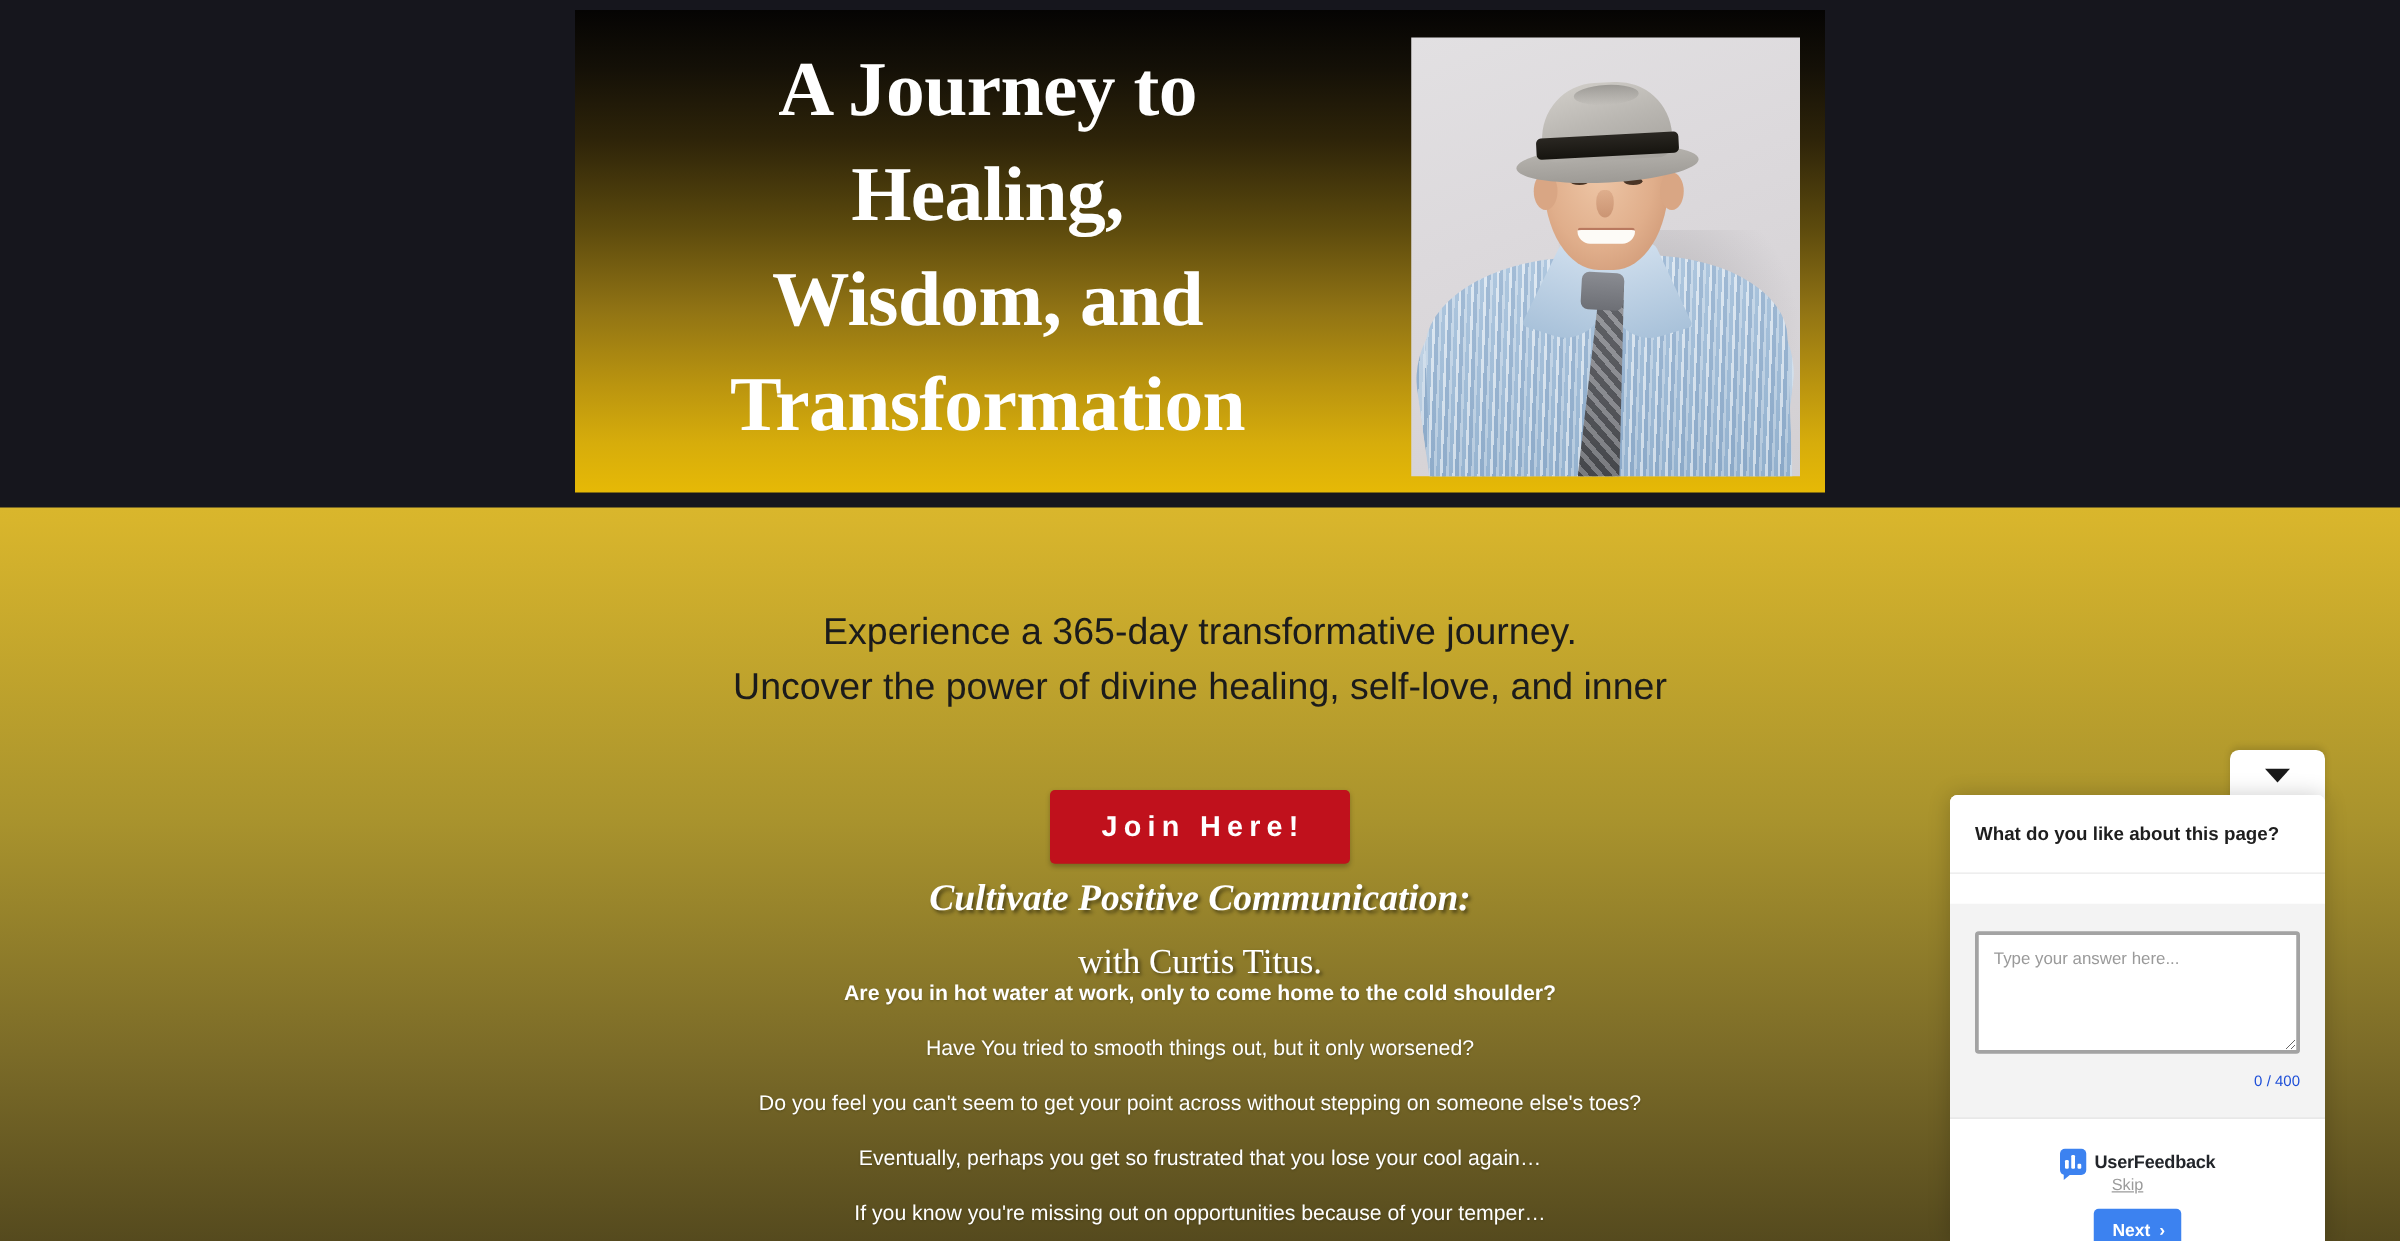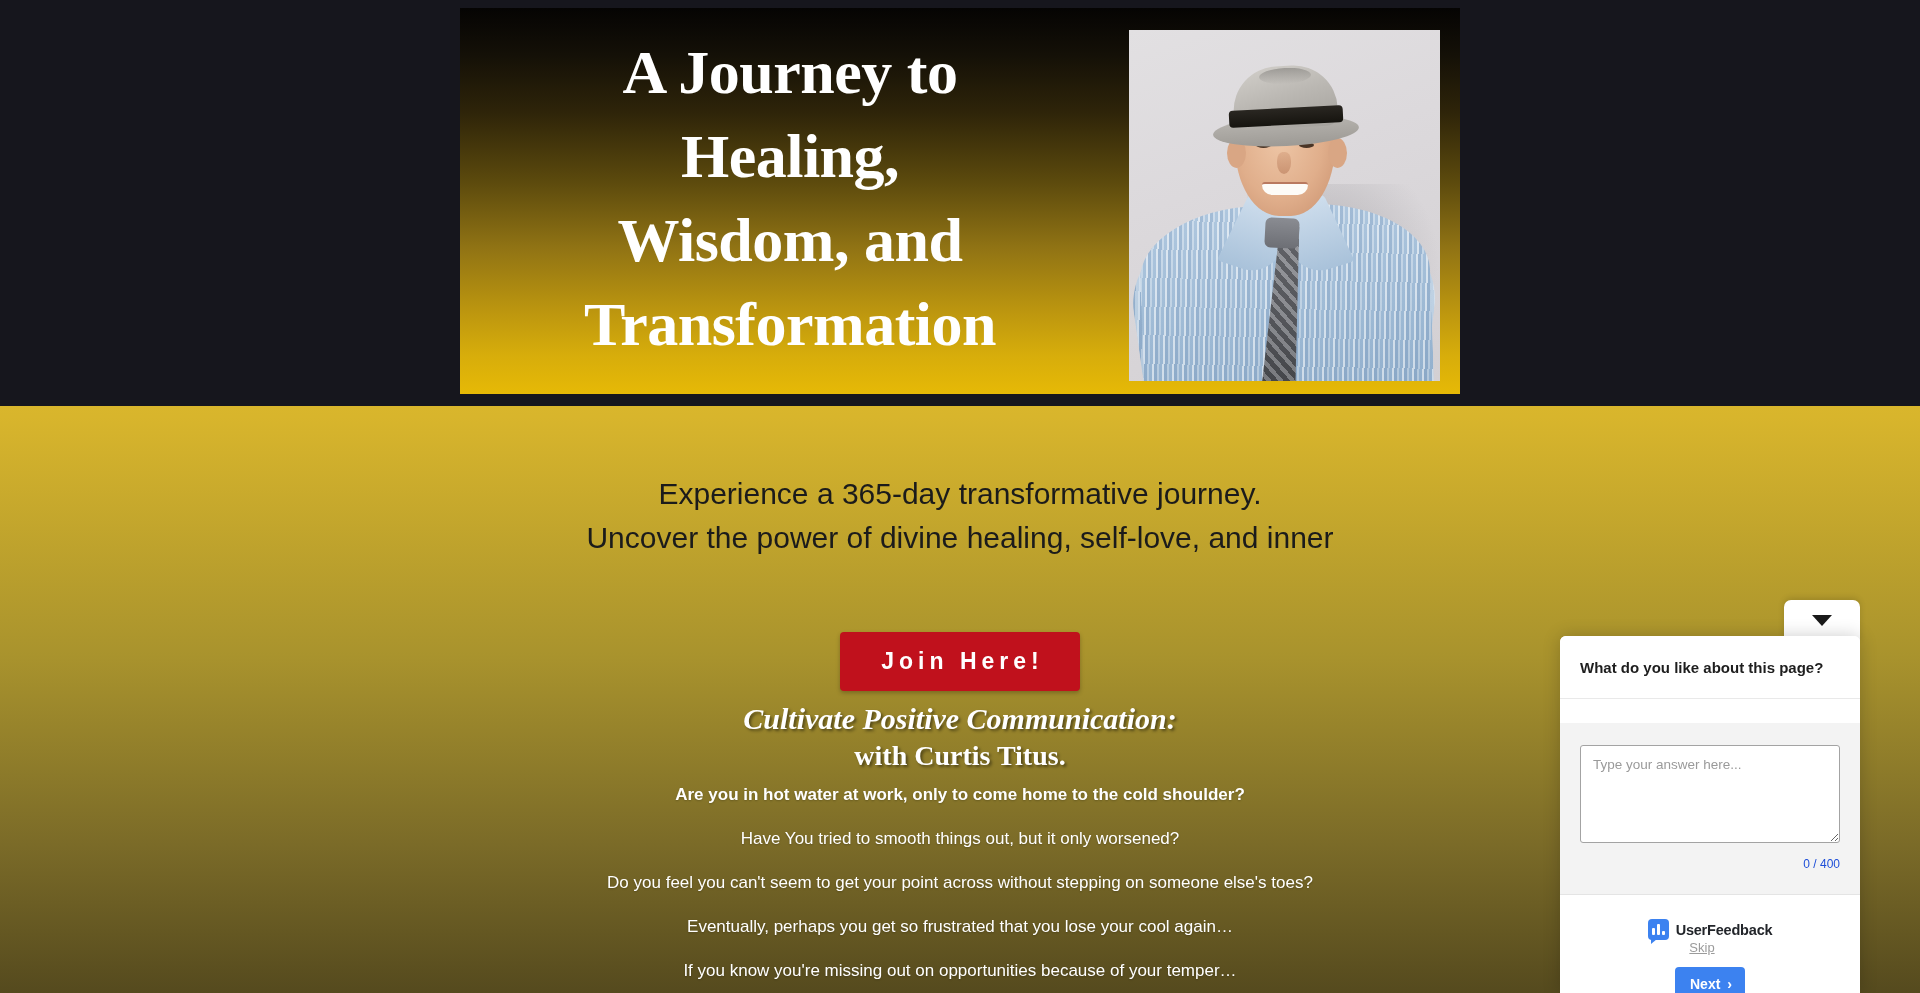--- a/index.html
+++ b/index.html
@@ -215,21 +215,21 @@
     width: 114px; height: 17px;
     background: linear-gradient(180deg, #2a2722 0%, #16140f 100%);
     border-radius: 4px;
     transform: rotate(-3deg);
   }
 
   
   .subhead {
     position: absolute;
     left: 360px;
-    top: 472px;
+    top: 484px;
     width: 1200px;
     text-align: center;
     font-size: 30px;
     line-height: 44px;
     color: #1b1b1b;
     font-weight: 400;
   }
 
   .cta-wrap {
     position: absolute;
@@ -265,23 +265,23 @@
   .section-title .t1 {
     display: block;
     font-size: 30px;
     font-weight: 700;
     font-style: italic;
     line-height: 34px;
   }
   .section-title .t2 {
     display: block;
     font-size: 28px;
-    font-weight: 700;
+    font-weight: 400;
     line-height: 34px;
-    margin-top: 3px;
+    margin-top: 17px;
   }
 
   .body-copy {
     position: absolute;
     left: 360px;
     top: 784px;
     width: 1200px;
     text-align: center;
     color: #ffffff;
   }
@@ -345,21 +345,21 @@
   .uf-body {
     flex: 1;
     background: #f3f3f3;
     padding: 22px 20px 12px 20px;
     border-bottom: 1px solid #e4e4e4;
   }
   .uf-textarea {
     width: 100%;
     height: 98px;
     background: #ffffff;
-    border: 1px solid #a3a3a3;
+    border: 3px solid #a3a3a3;
     border-radius: 3px;
     padding: 11px 12px;
     font-size: 13.5px;
     color: #3b3b3b;
     font-family: "Liberation Sans", sans-serif;
     resize: vertical;
     outline: none;
   }
   .uf-textarea::placeholder { color: #9a9a9a; }
   .uf-counter {

